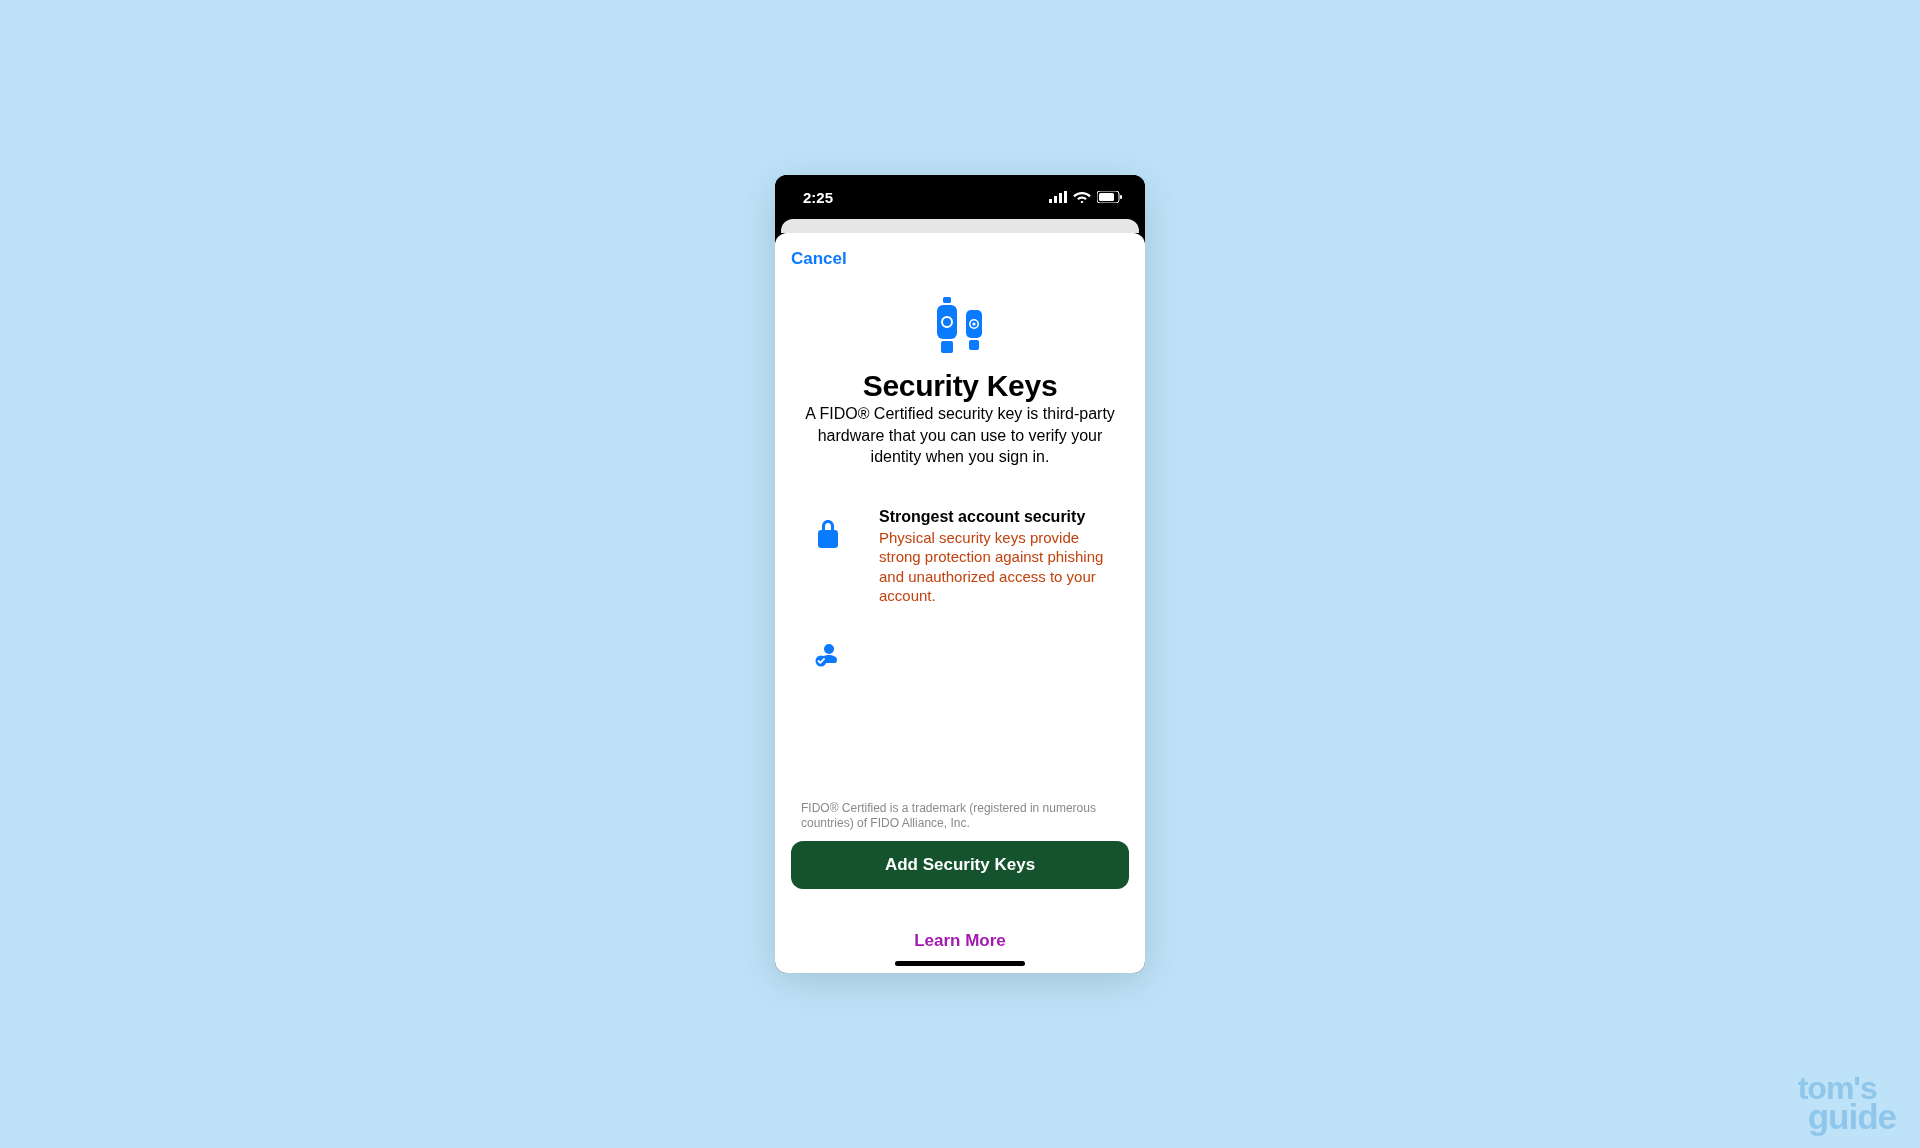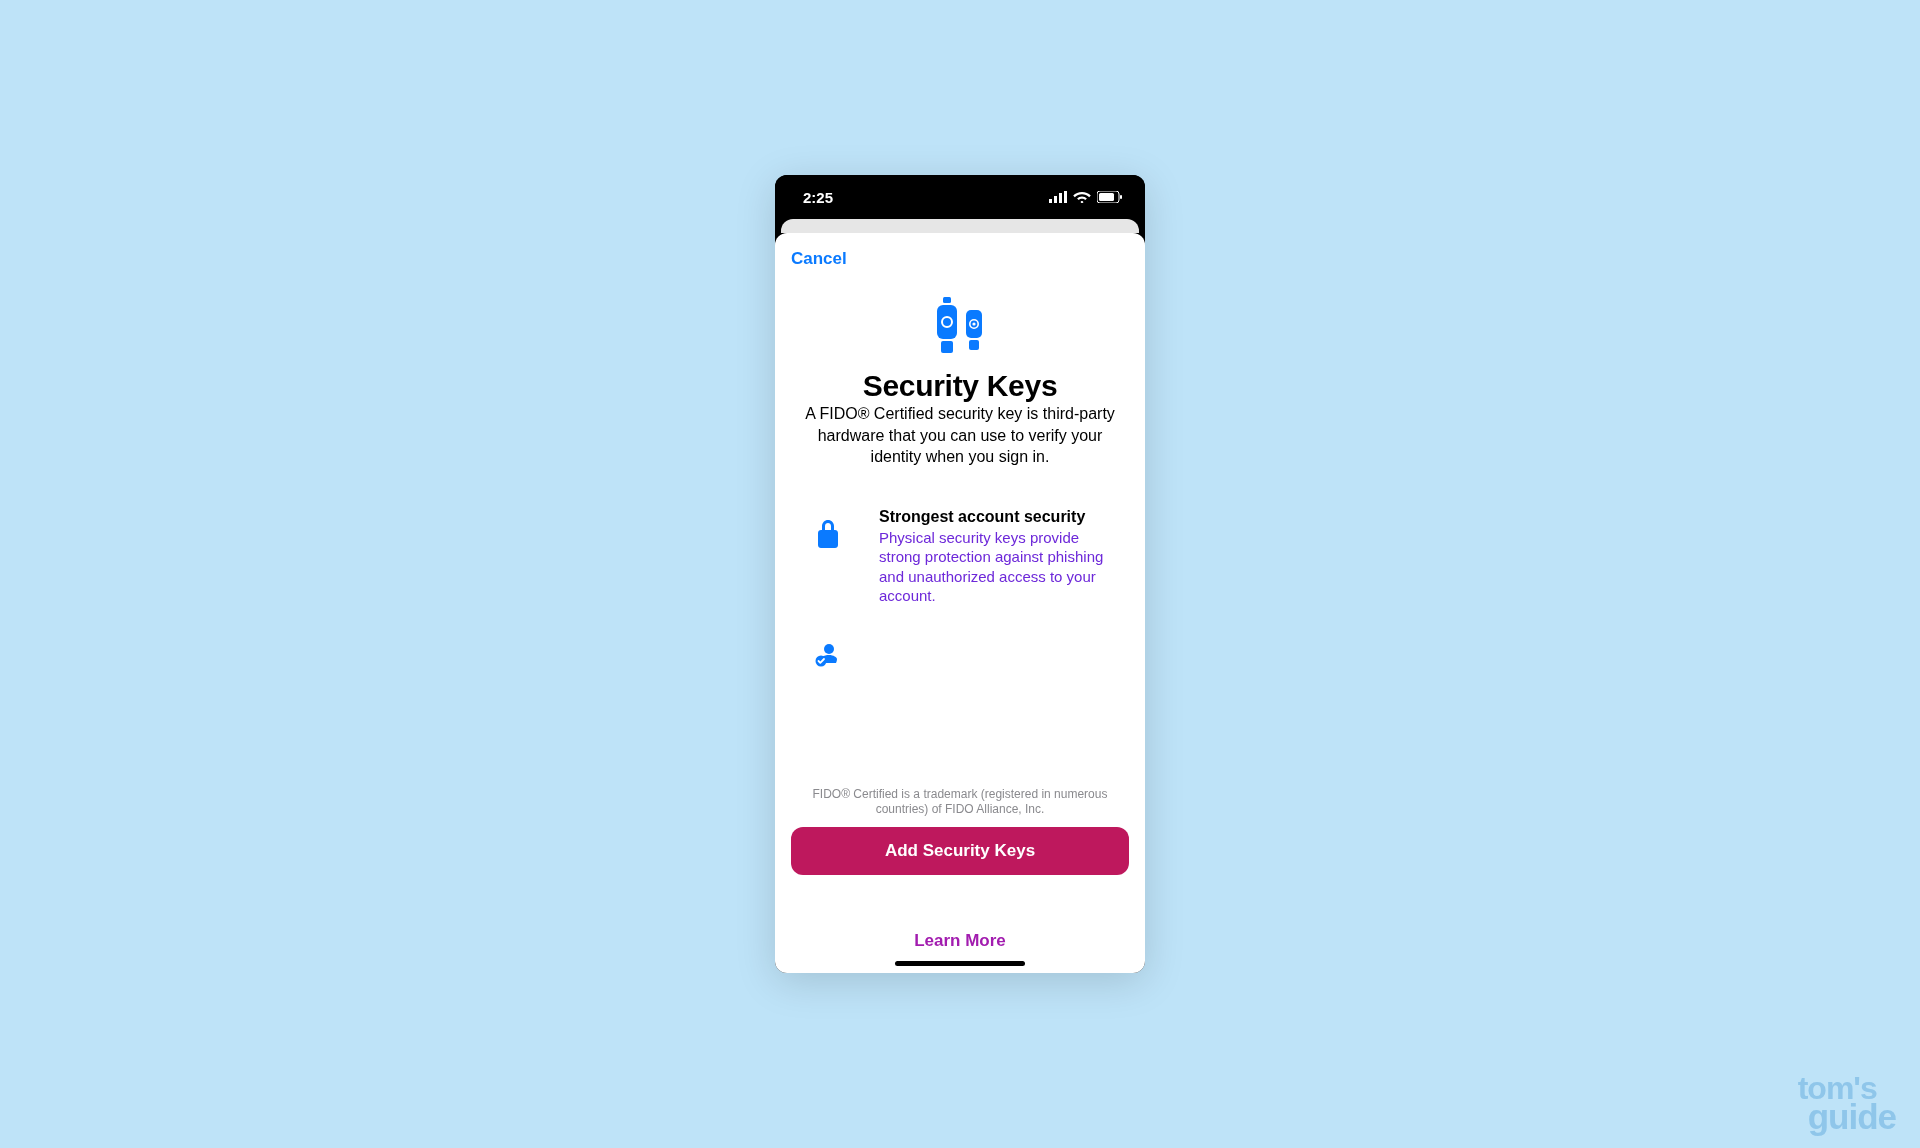--- a/index.html
+++ b/index.html
@@ -105,42 +105,41 @@
   .feature-text { flex: 1; }
   .feature-title {
     font-size: 16px;
     font-weight: 600;
     color: #000;
     margin-bottom: 2px;
   }
   .feature-desc {
     font-size: 15px;
     line-height: 1.3;
-    color: #6d28d9;
+    color: #c2410c;
   }
   .spacer { flex: 1; }
   .footnote {
     font-size: 12px;
     color: #8a8a8e;
-    text-align: center;
+    text-align: left;
     line-height: 1.25;
     padding: 0 10px;
     margin-bottom: 10px;
   }
   .primary-btn {
-    background: #be185d;
+    background: #14532d;
     color: #fff;
     border: none;
     border-radius: 12px;
     font-size: 17px;
     font-weight: 600;
     padding: 14px 7px;
     width: 100%;
     cursor: pointer;
-    margin-bottom: 14px;
   }
   .link-btn {
     background: none;
     border: none;
     color: #a21caf;
     font-size: 17px;
     font-weight: 600;
     width: 100%;
     padding: 6px 0 14px 0;
     cursor: pointer;

